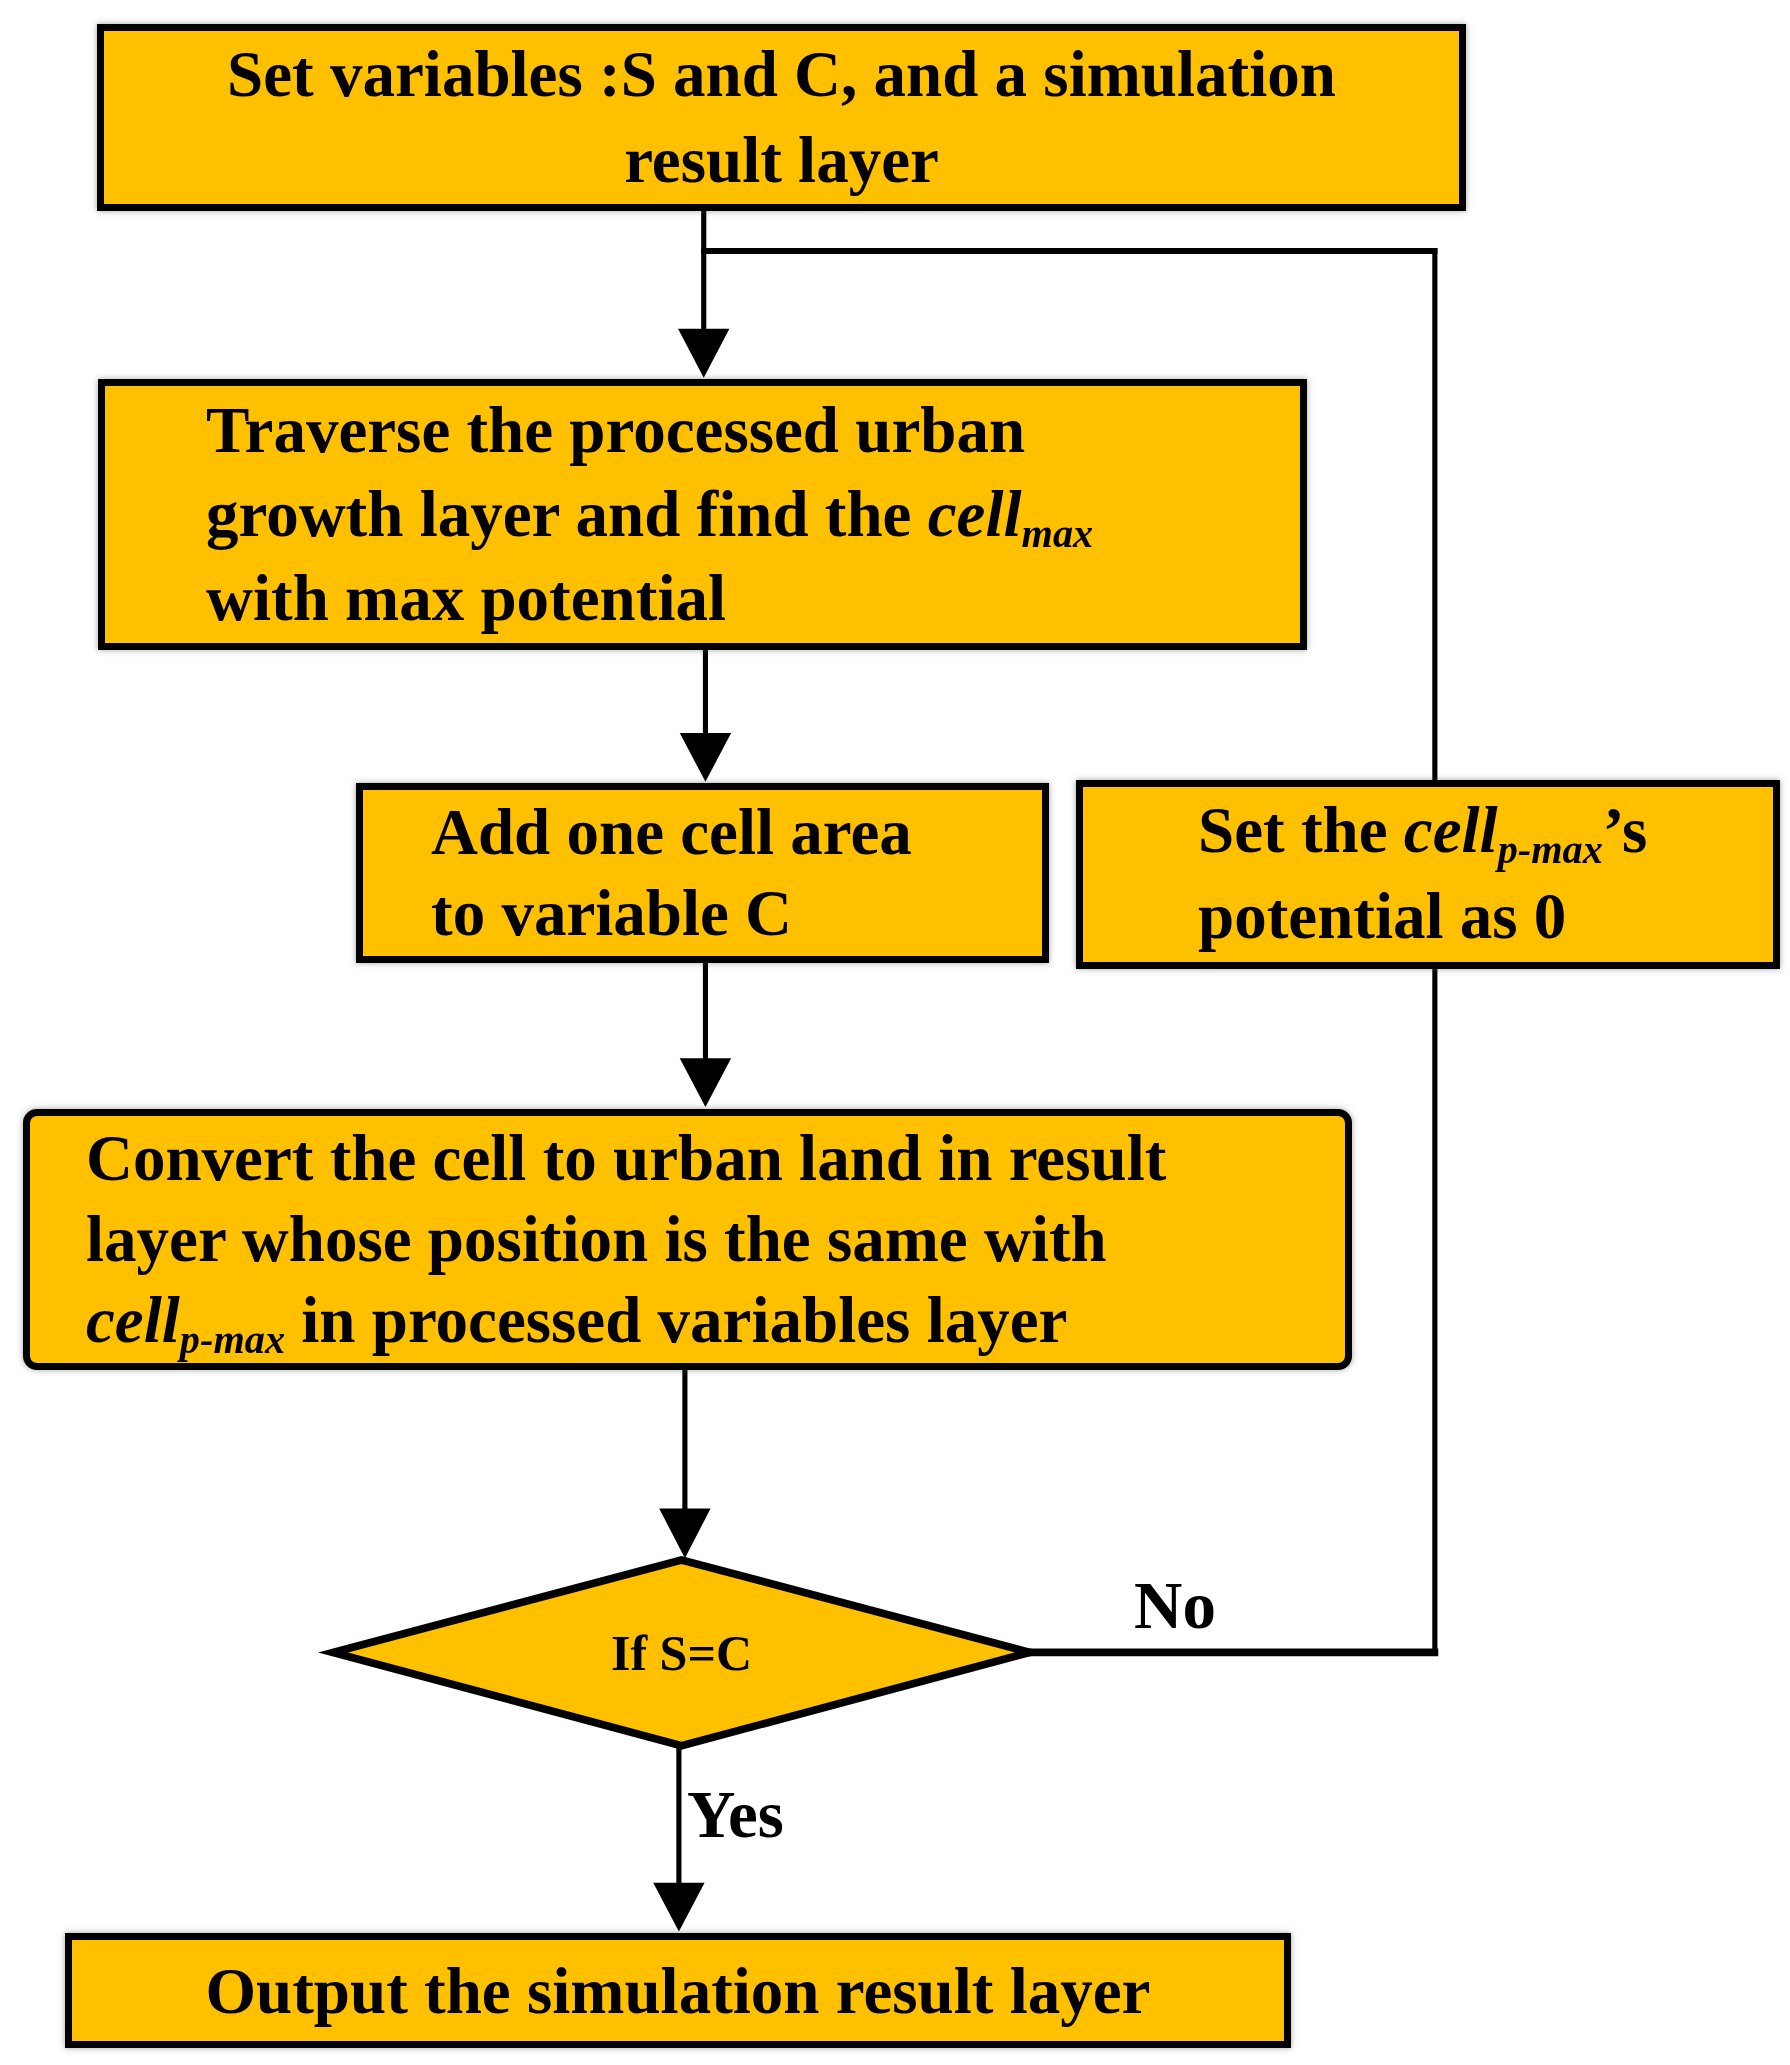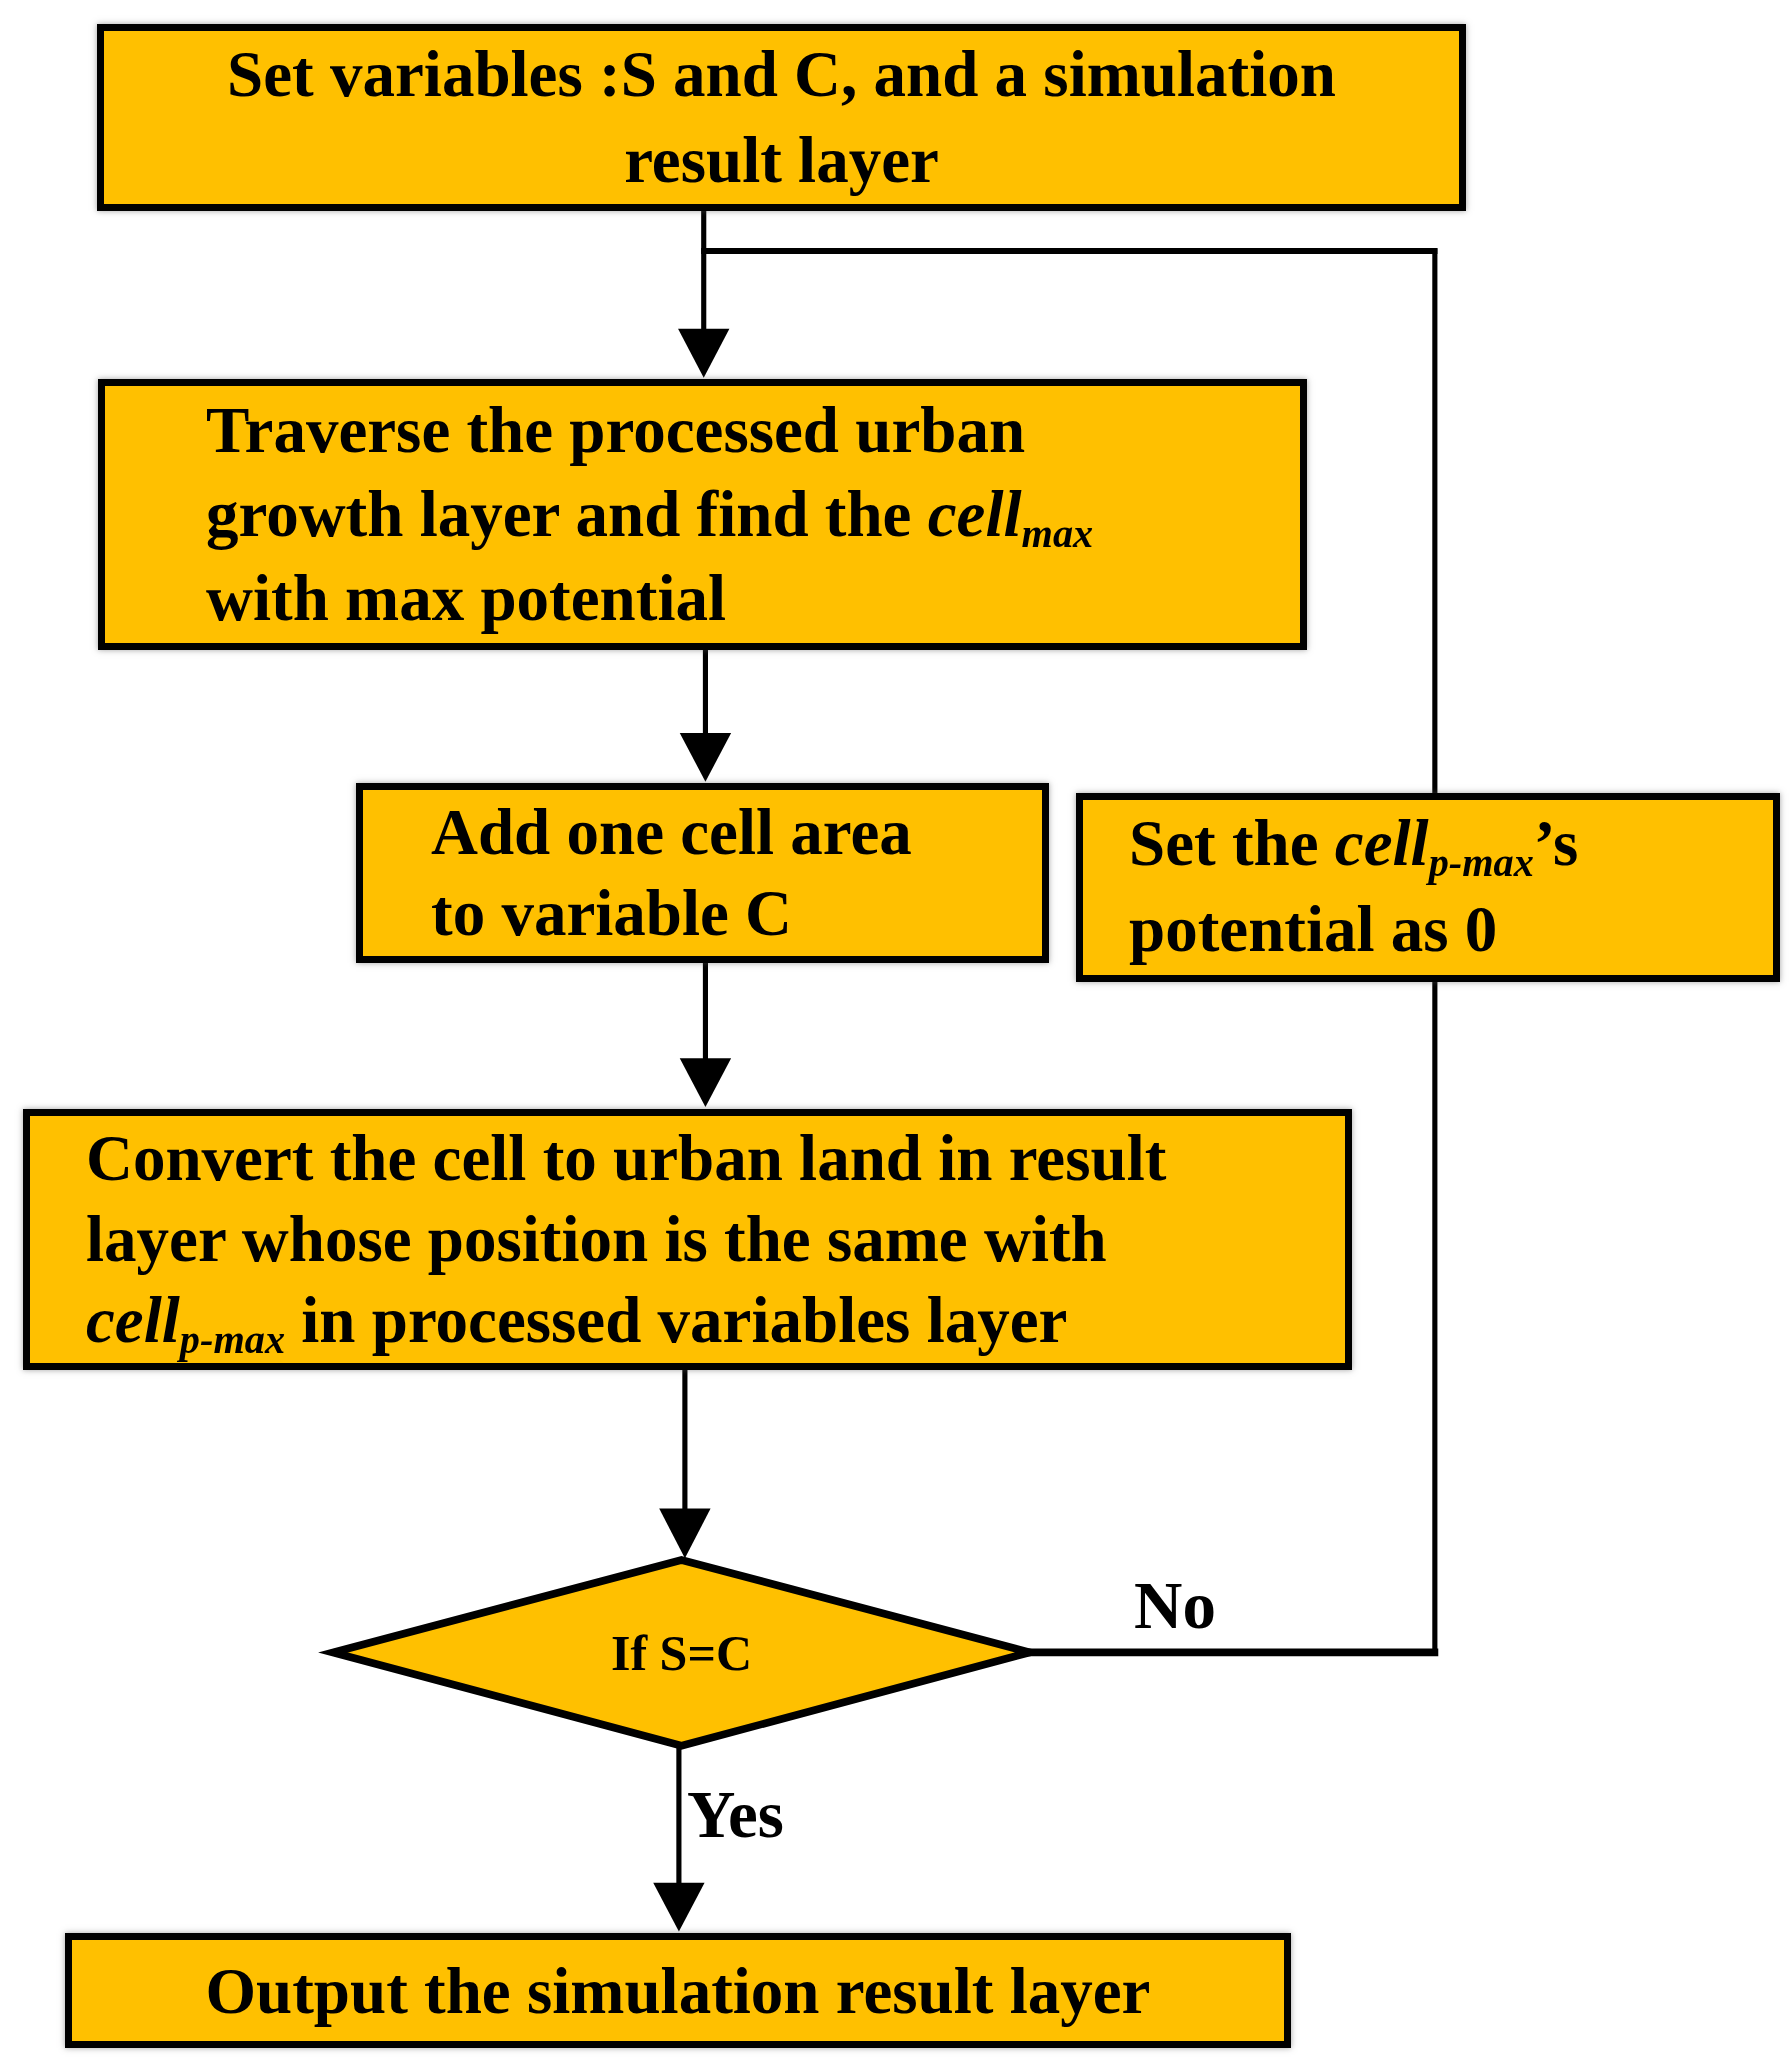--- a/index.html
+++ b/index.html
@@ -22,22 +22,22 @@
     line-height:84px;
     box-shadow:0 0 6px rgba(90,90,90,0.55);
   }
   .bl{white-space:nowrap;}
   .center{text-align:center;}
   .var{font-style:italic;}
   sub.var{font-size:0.62em;line-height:0;vertical-align:-0.28em;}
   .box-start{left:97px;top:24px;width:1369px;height:187px;line-height:86px;}
   .box-traverse{left:98px;top:379px;width:1209px;height:271px;padding-left:101px;padding-top:1.7px;}
   .box-add{left:356px;top:783px;width:693px;height:180px;padding-left:68px;line-height:81px;padding-top:1.7px;}
-  .box-reset{left:1076px;top:780px;width:704px;height:189px;padding-left:46px;line-height:86px;margin-top:13px;}
-  .box-convert{left:23px;top:1109px;width:1329px;height:261px;padding-left:56px;line-height:81px;padding-top:1.7px;}
+  .box-reset{left:1076px;top:780px;width:704px;height:189px;padding-left:115px;line-height:86px;}
+  .box-convert{left:23px;top:1109px;width:1329px;height:261px;padding-left:56px;line-height:81px;padding-top:1.7px;border-radius:14px;}
   .box-output{left:41px;top:1933px;width:1226px;height:115px;display:flex;align-items:center;justify-content:center;margin-left:24px;}
   .diamond-label{
     position:absolute;left:333px;top:1560px;width:697px;height:186px;
     display:flex;align-items:center;justify-content:center;
     font-size:50px;
   }
   .edge-label{position:absolute;font-size:67px;line-height:67px;white-space:nowrap;}
   .label-yes{left:687px;top:1781px;}
   .label-no{left:1134px;top:1572px;}
 </style>

